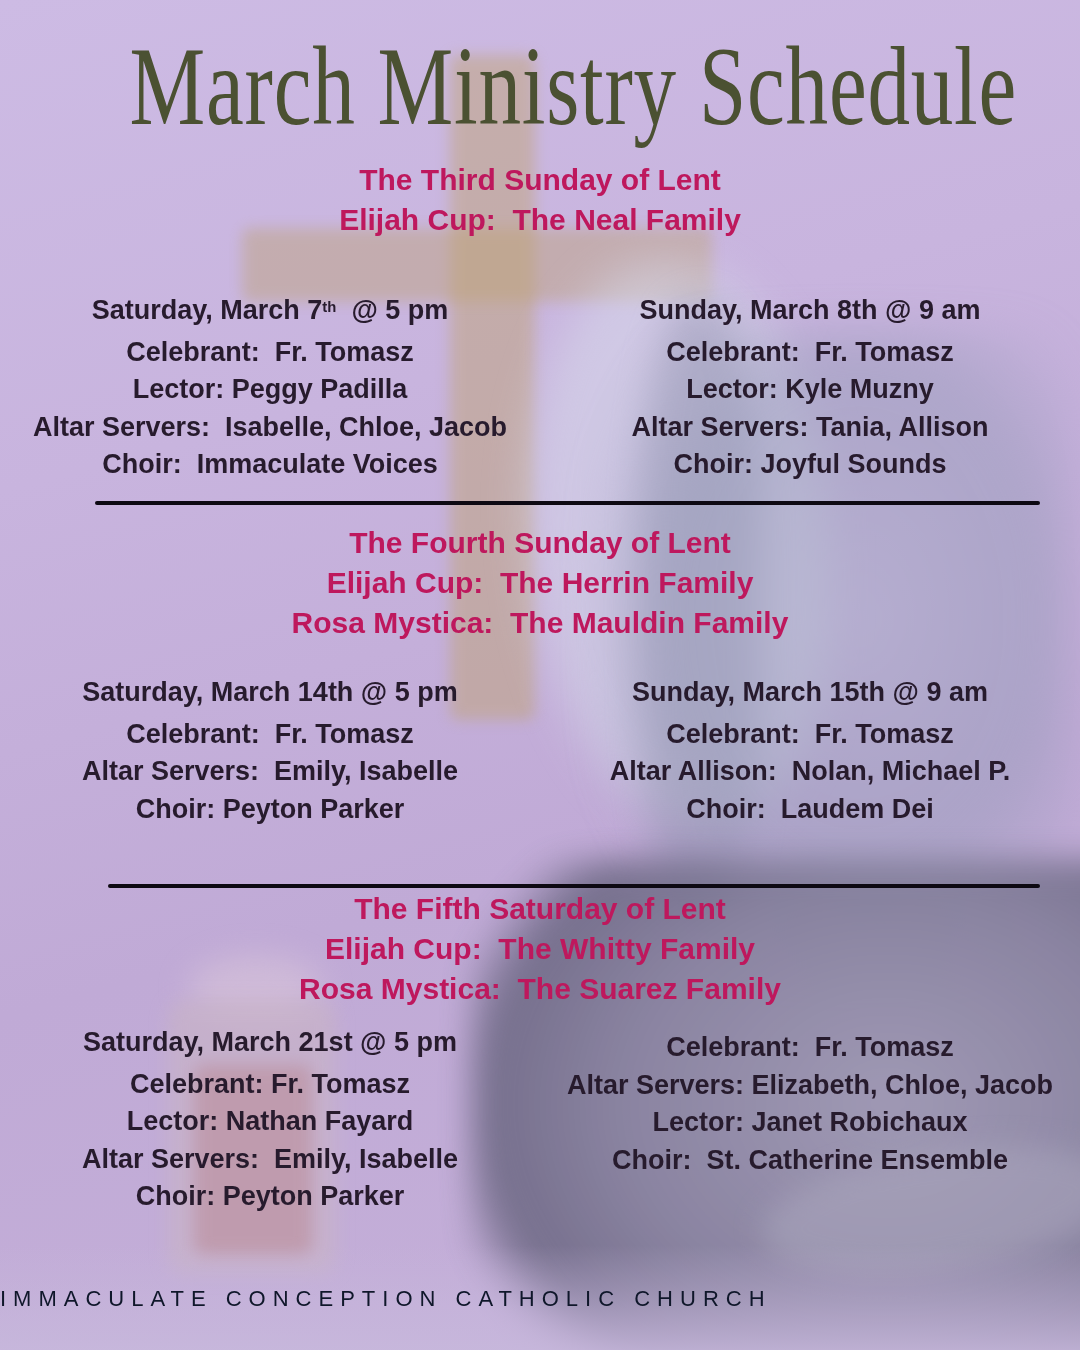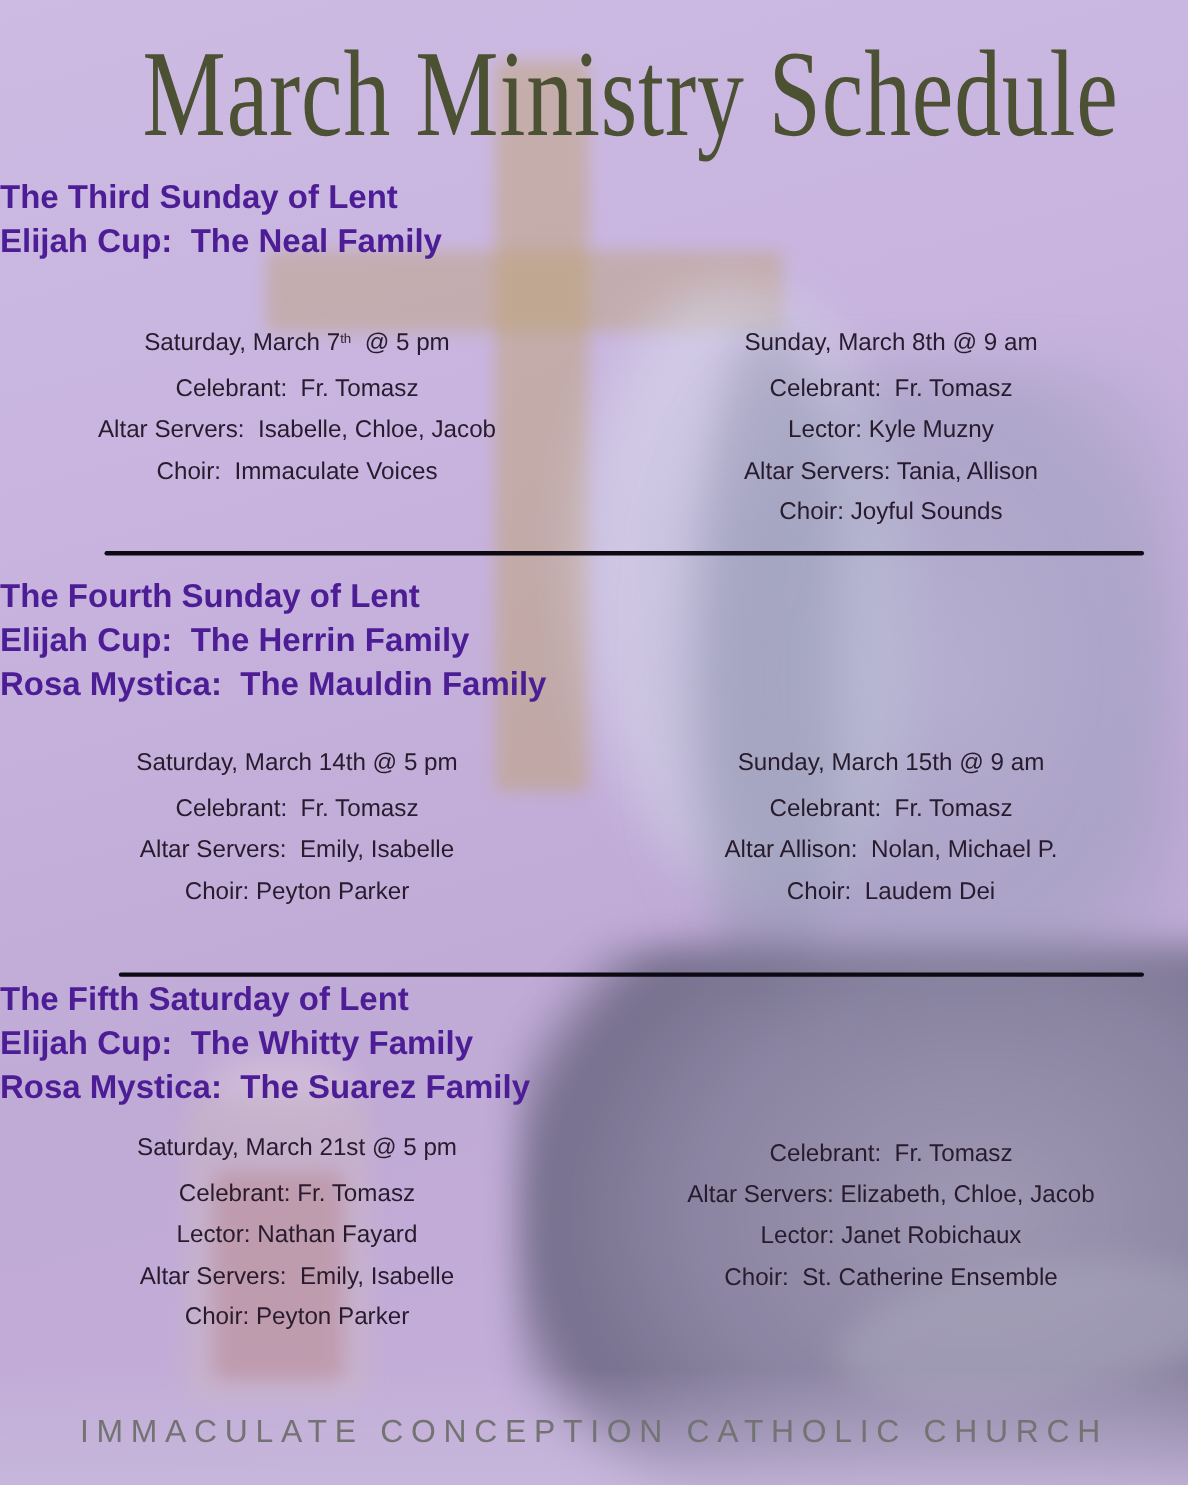--- a/index.html
+++ b/index.html
@@ -25,30 +25,30 @@
   .floor-light{left:0;top:1245px;width:100%;height:105px;background:linear-gradient(rgba(196,180,218,0),rgba(199,184,220,.85));}
   
   .title{
     position:absolute;left:0;top:30px;width:100%;
     text-align:center;white-space:nowrap;
     font-family:"Liberation Serif",serif;font-weight:400;
     font-size:112px;line-height:1.0;color:#4b5132;
     transform:scaleX(.76);transform-origin:50% 50%;
     letter-spacing:1px;
   }
-  .sec-head{position:absolute;left:0;width:100%;color:#4c1d95;}
+  .sec-head{position:absolute;left:0;width:100%;text-align:center;color:#be185d;}
   .sec-head .h{font-size:30px;font-weight:bold;line-height:40px;white-space:pre;}
   .cols{position:absolute;left:0;width:100%;display:flex;color:#271b2d;}
   .col{width:50%;text-align:center;}
-  .line{font-size:22px;font-weight:normal;line-height:37.5px;white-space:pre;}
+  .line{font-size:27px;font-weight:bold;line-height:37.5px;white-space:pre;}
   .line sup{font-size:.55em;position:relative;top:-.5em;vertical-align:baseline;}
   .divider{position:absolute;height:4px;background:#0d0912;border-radius:2px;}
   .footer{
-    position:absolute;left:0;top:1286px;width:100%;text-align:center;
-    font-size:29px;font-weight:400;letter-spacing:7px;color:#737373;white-space:pre;
+    position:absolute;left:0;top:1286px;width:100%;
+    font-size:22px;font-weight:400;letter-spacing:7px;color:#0f172a;white-space:pre;
   }
 </style>
 </head>
 <body>
 
 <div class="bg-layer">
   <div class="cross-v"></div>
   <div class="cross-h"></div>
   <div class="drape-light"></div>
   <div class="drape-fold"></div>
@@ -64,20 +64,21 @@
 <div class="title">March Ministry Schedule</div>
 
 <div class="sec-head" style="top:160px">
   <div class="h">The Third Sunday of Lent</div>
   <div class="h">Elijah Cup:  The Neal Family</div>
 </div>
 <div class="cols" style="top:292px">
   <div class="col">
     <div class="line"><span>Saturday, March 7</span><sup>th</sup><span>  @ 5 pm</span></div>
     <div class="line">Celebrant:  Fr. Tomasz</div>
+    <div class="line">Lector: Peggy Padilla</div>
     <div class="line">Altar Servers:  Isabelle, Chloe, Jacob</div>
     <div class="line">Choir:  Immaculate Voices</div>
   </div>
   <div class="col">
     <div class="line"><span>Sunday, March 8th @ 9 am</span><sup></sup><span></span></div>
     <div class="line">Celebrant:  Fr. Tomasz</div>
     <div class="line">Lector: Kyle Muzny</div>
     <div class="line">Altar Servers: Tania, Allison</div>
     <div class="line">Choir: Joyful Sounds</div>
   </div>

